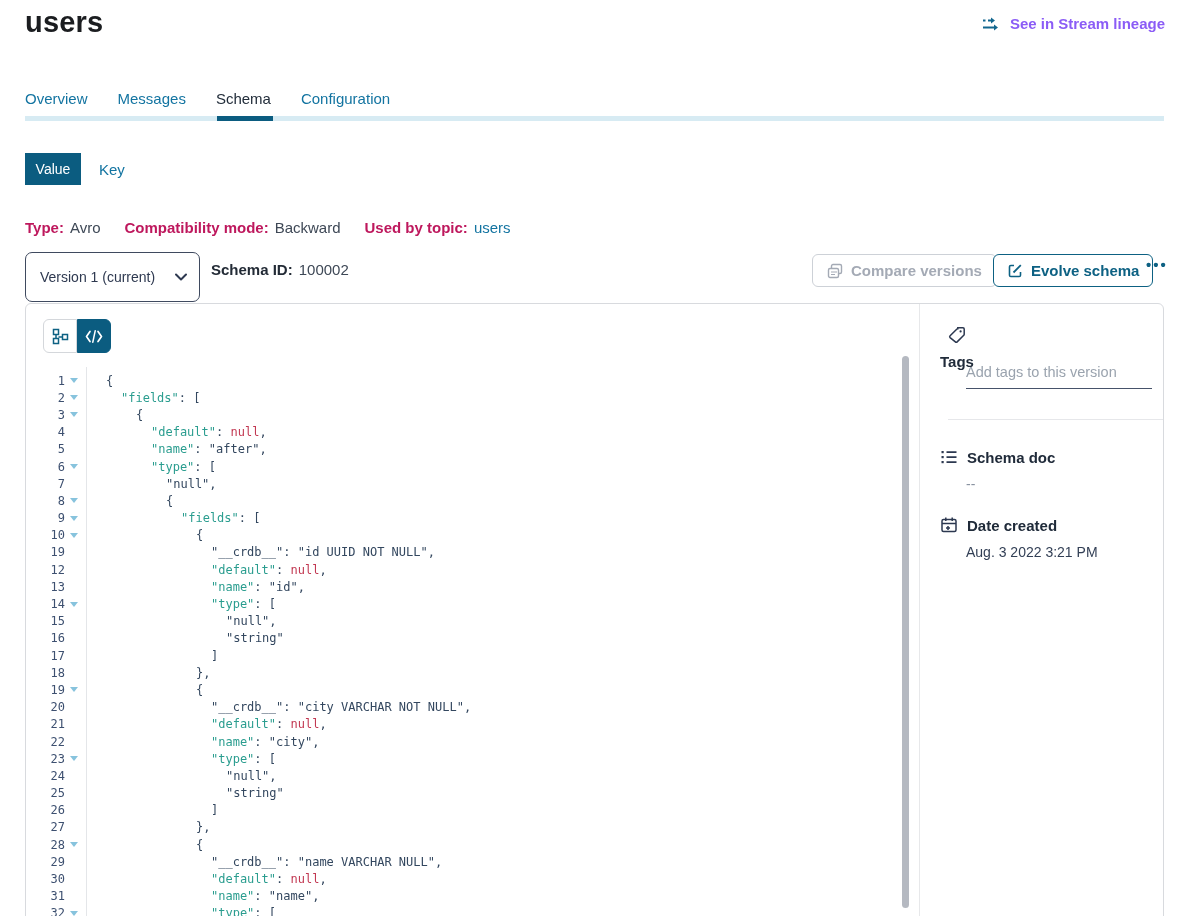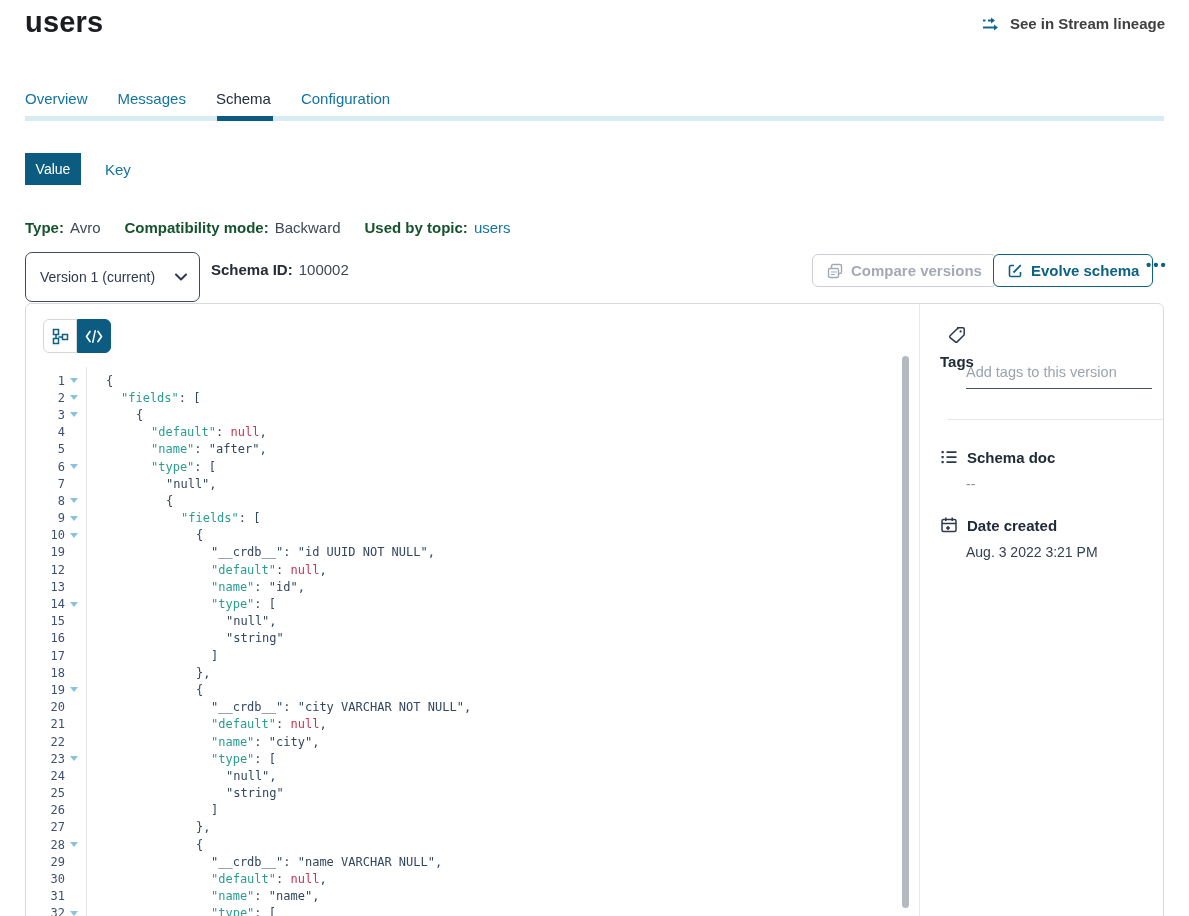--- a/index.html
+++ b/index.html
@@ -3,38 +3,38 @@
 <meta charset="utf-8">
 <style>
   * { margin:0; padding:0; box-sizing:border-box; }
   html,body { width:1189px; height:916px; overflow:hidden; background:#ffffff;
               font-family:"Liberation Sans", sans-serif; position:relative; }
   .abs { position:absolute; }
 
   
   #page-title { left:25px; top:6px; font-size:29px; font-weight:700; color:#1b1d20; letter-spacing:.2px; }
   #lineage-link { right:24px; top:15px; display:flex; align-items:center; gap:8px;
-                  color:#404040; font-size:15px; font-weight:600; cursor:pointer; }
+                  color:#8b5cf6; font-size:15px; font-weight:600; cursor:pointer; }
 
   
   #tabs { left:25px; top:90px; display:flex; gap:30px; }
   .tab { font-size:15px; color:#1374a1; cursor:pointer; }
   .tab.active { color:#222d3a; font-weight:500; }
   #tab-track { left:25px; right:25px; top:116px; height:5px; background:#d7ebf3; }
   #tab-indicator { left:192px; top:0; width:56px; height:5px; background:#0b5c80; }
 
   
   #value-btn { left:25px; top:153px; width:56px; height:32px; background:#0b5c80; color:#fff;
                border:none; border-radius:0; font-size:14px; font-family:inherit; cursor:pointer; }
-  #key-link { left:105px; top:161px; font-size:15px; color:#1374a1; cursor:pointer; }
+  #key-link { left:99px; top:161px; font-size:15px; color:#1374a1; cursor:pointer; }
 
   
   #meta-row { left:25px; top:219px; display:flex; gap:24px; font-size:15px; color:#3e4856; }
   .meta-pair { display:flex; gap:6px; align-items:baseline; }
-  .meta-label { font-weight:700; color:#14532d; }
+  .meta-label { font-weight:700; color:#be185d; }
   .meta-link { color:#1374a1; cursor:pointer; }
 
   
   #version-select { left:25px; top:252px; width:175px; height:50px; border:1px solid #3f4a5f;
                     border-radius:7px; display:flex; align-items:center; padding:0 12px 0 14px;
                     font-size:14px; color:#2e3950; cursor:pointer; background:#fff; justify-content:space-between; }
   #schema-id { left:211px; top:261px; font-size:15px; color:#3e4856; display:flex; gap:6px; }
   #schema-id .meta-label { color:#232b36; }
   #compare-btn { left:812px; top:254px; height:33px; padding:0 14px; display:flex; align-items:center; gap:8px;
                  background:#fff; border:1px solid #cdd1d7; border-radius:6px; color:#a4aab5;

